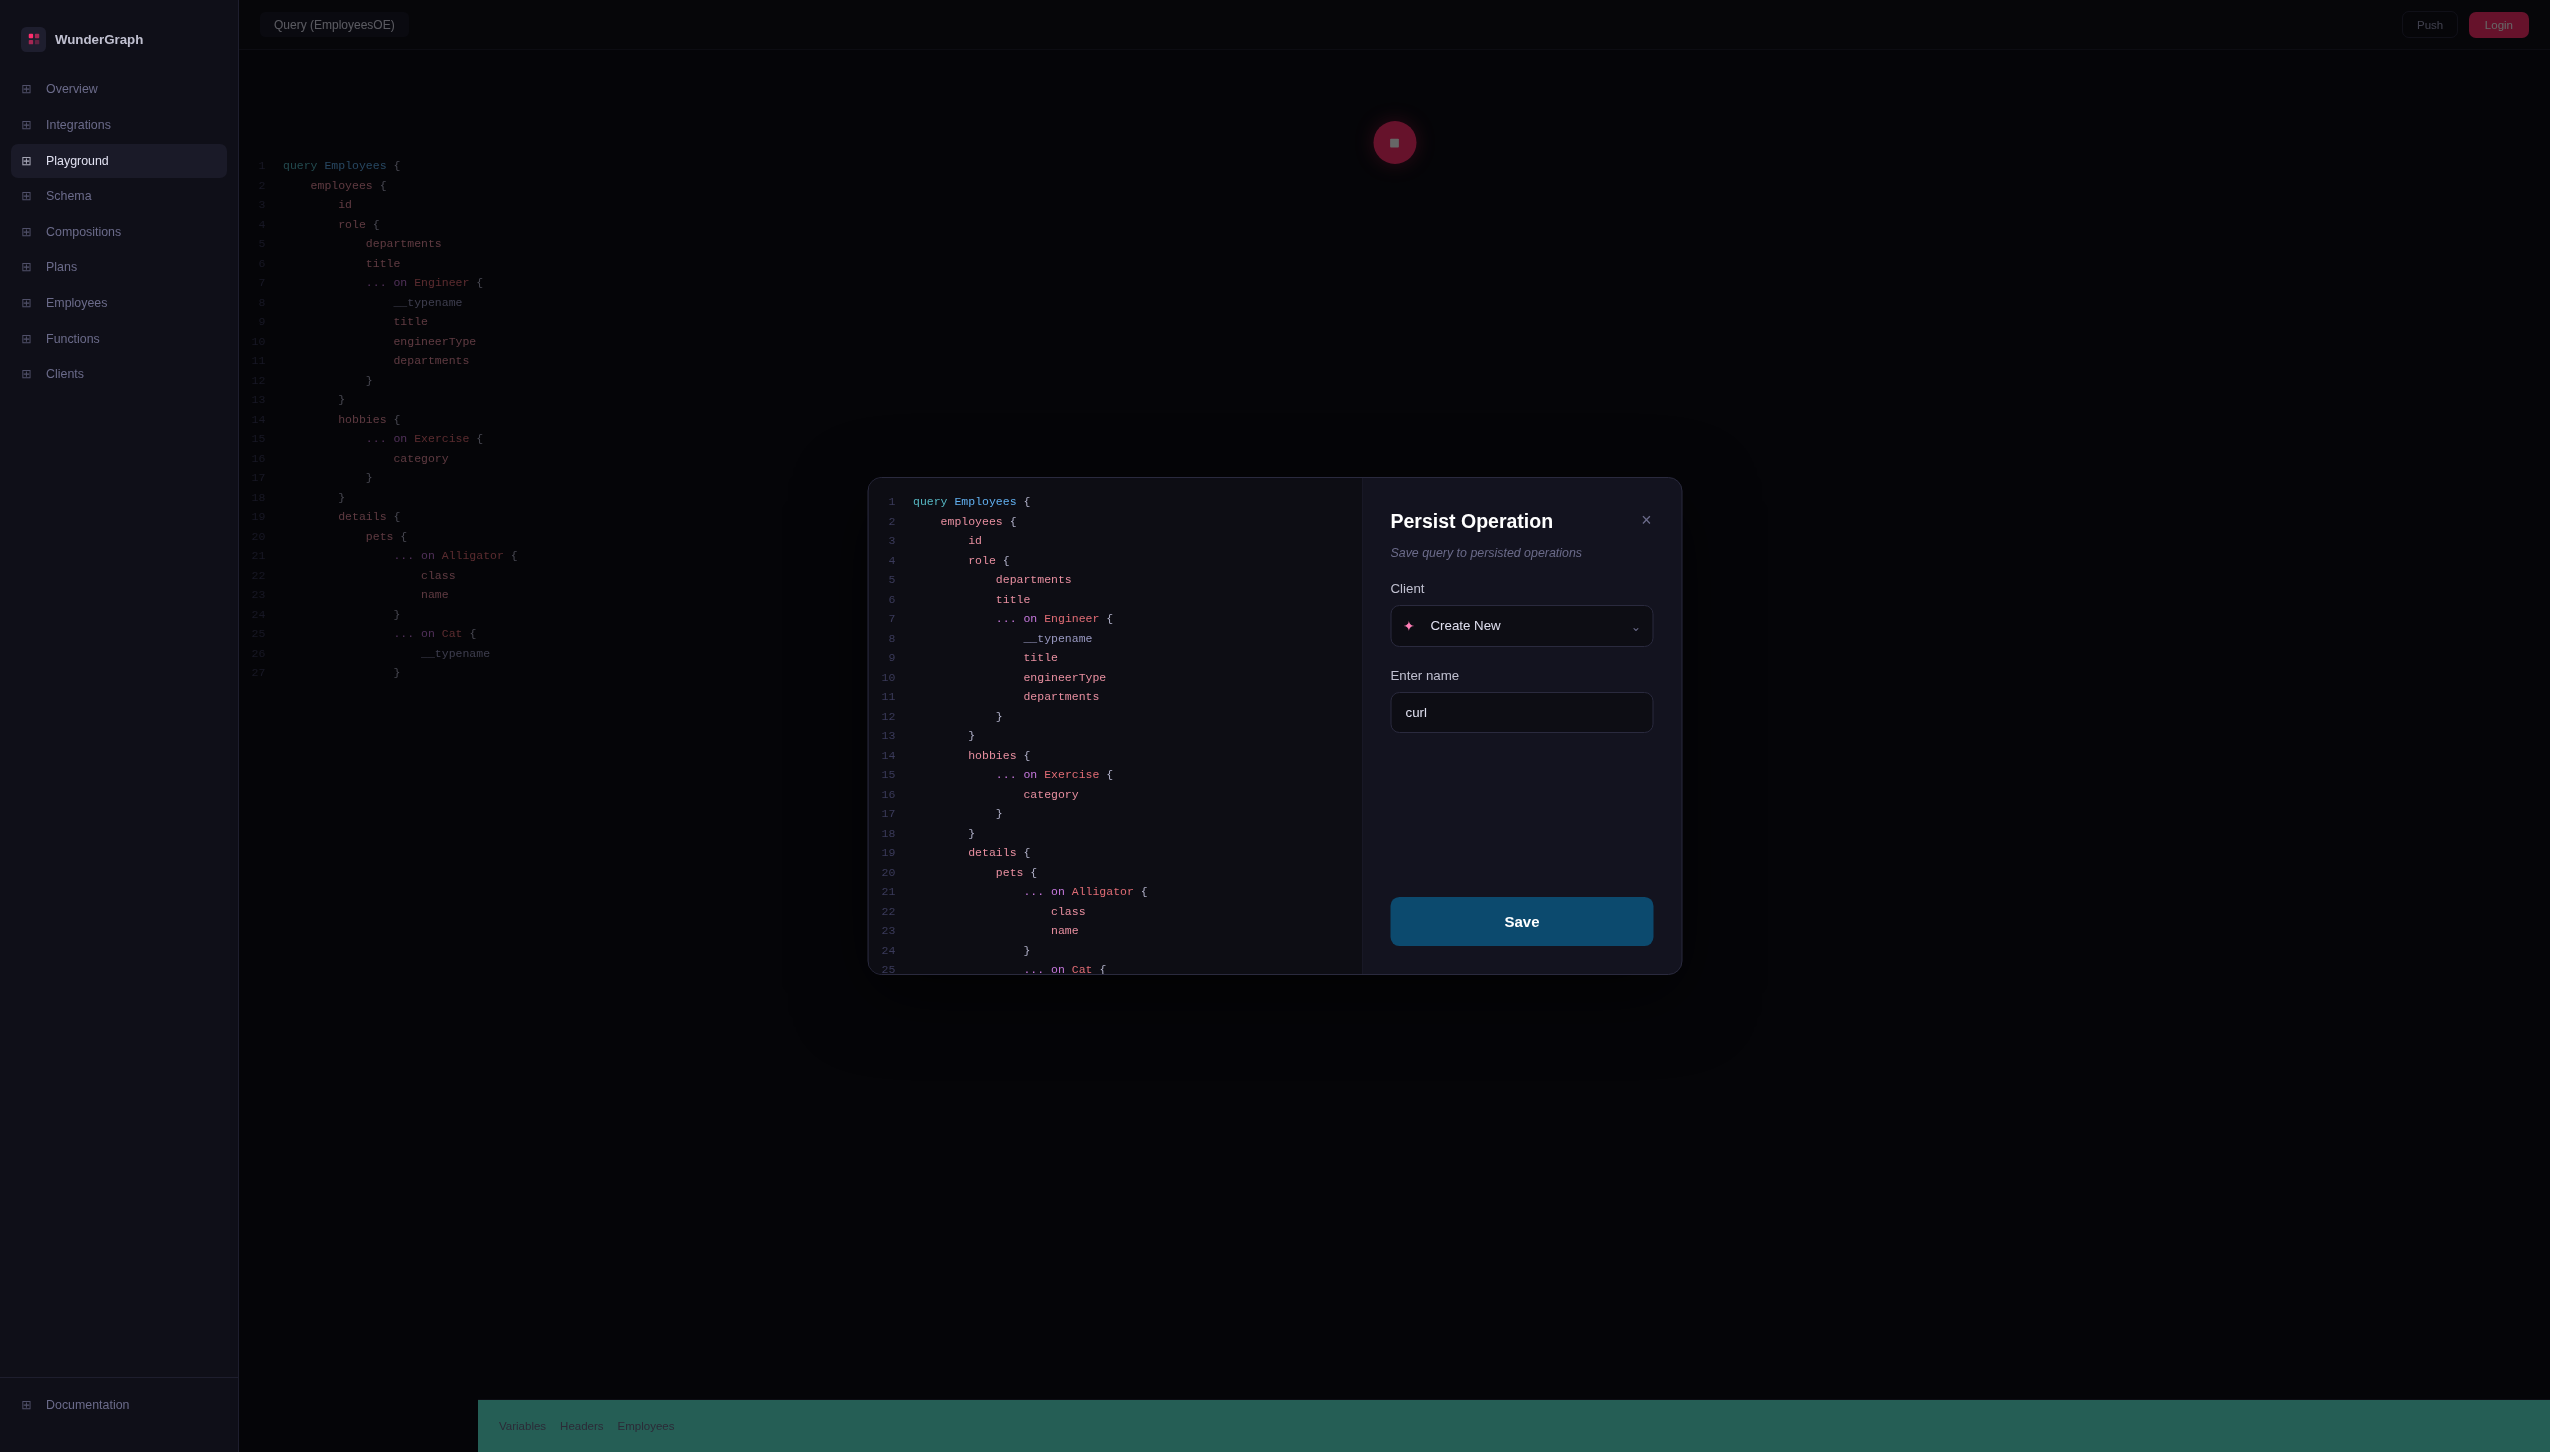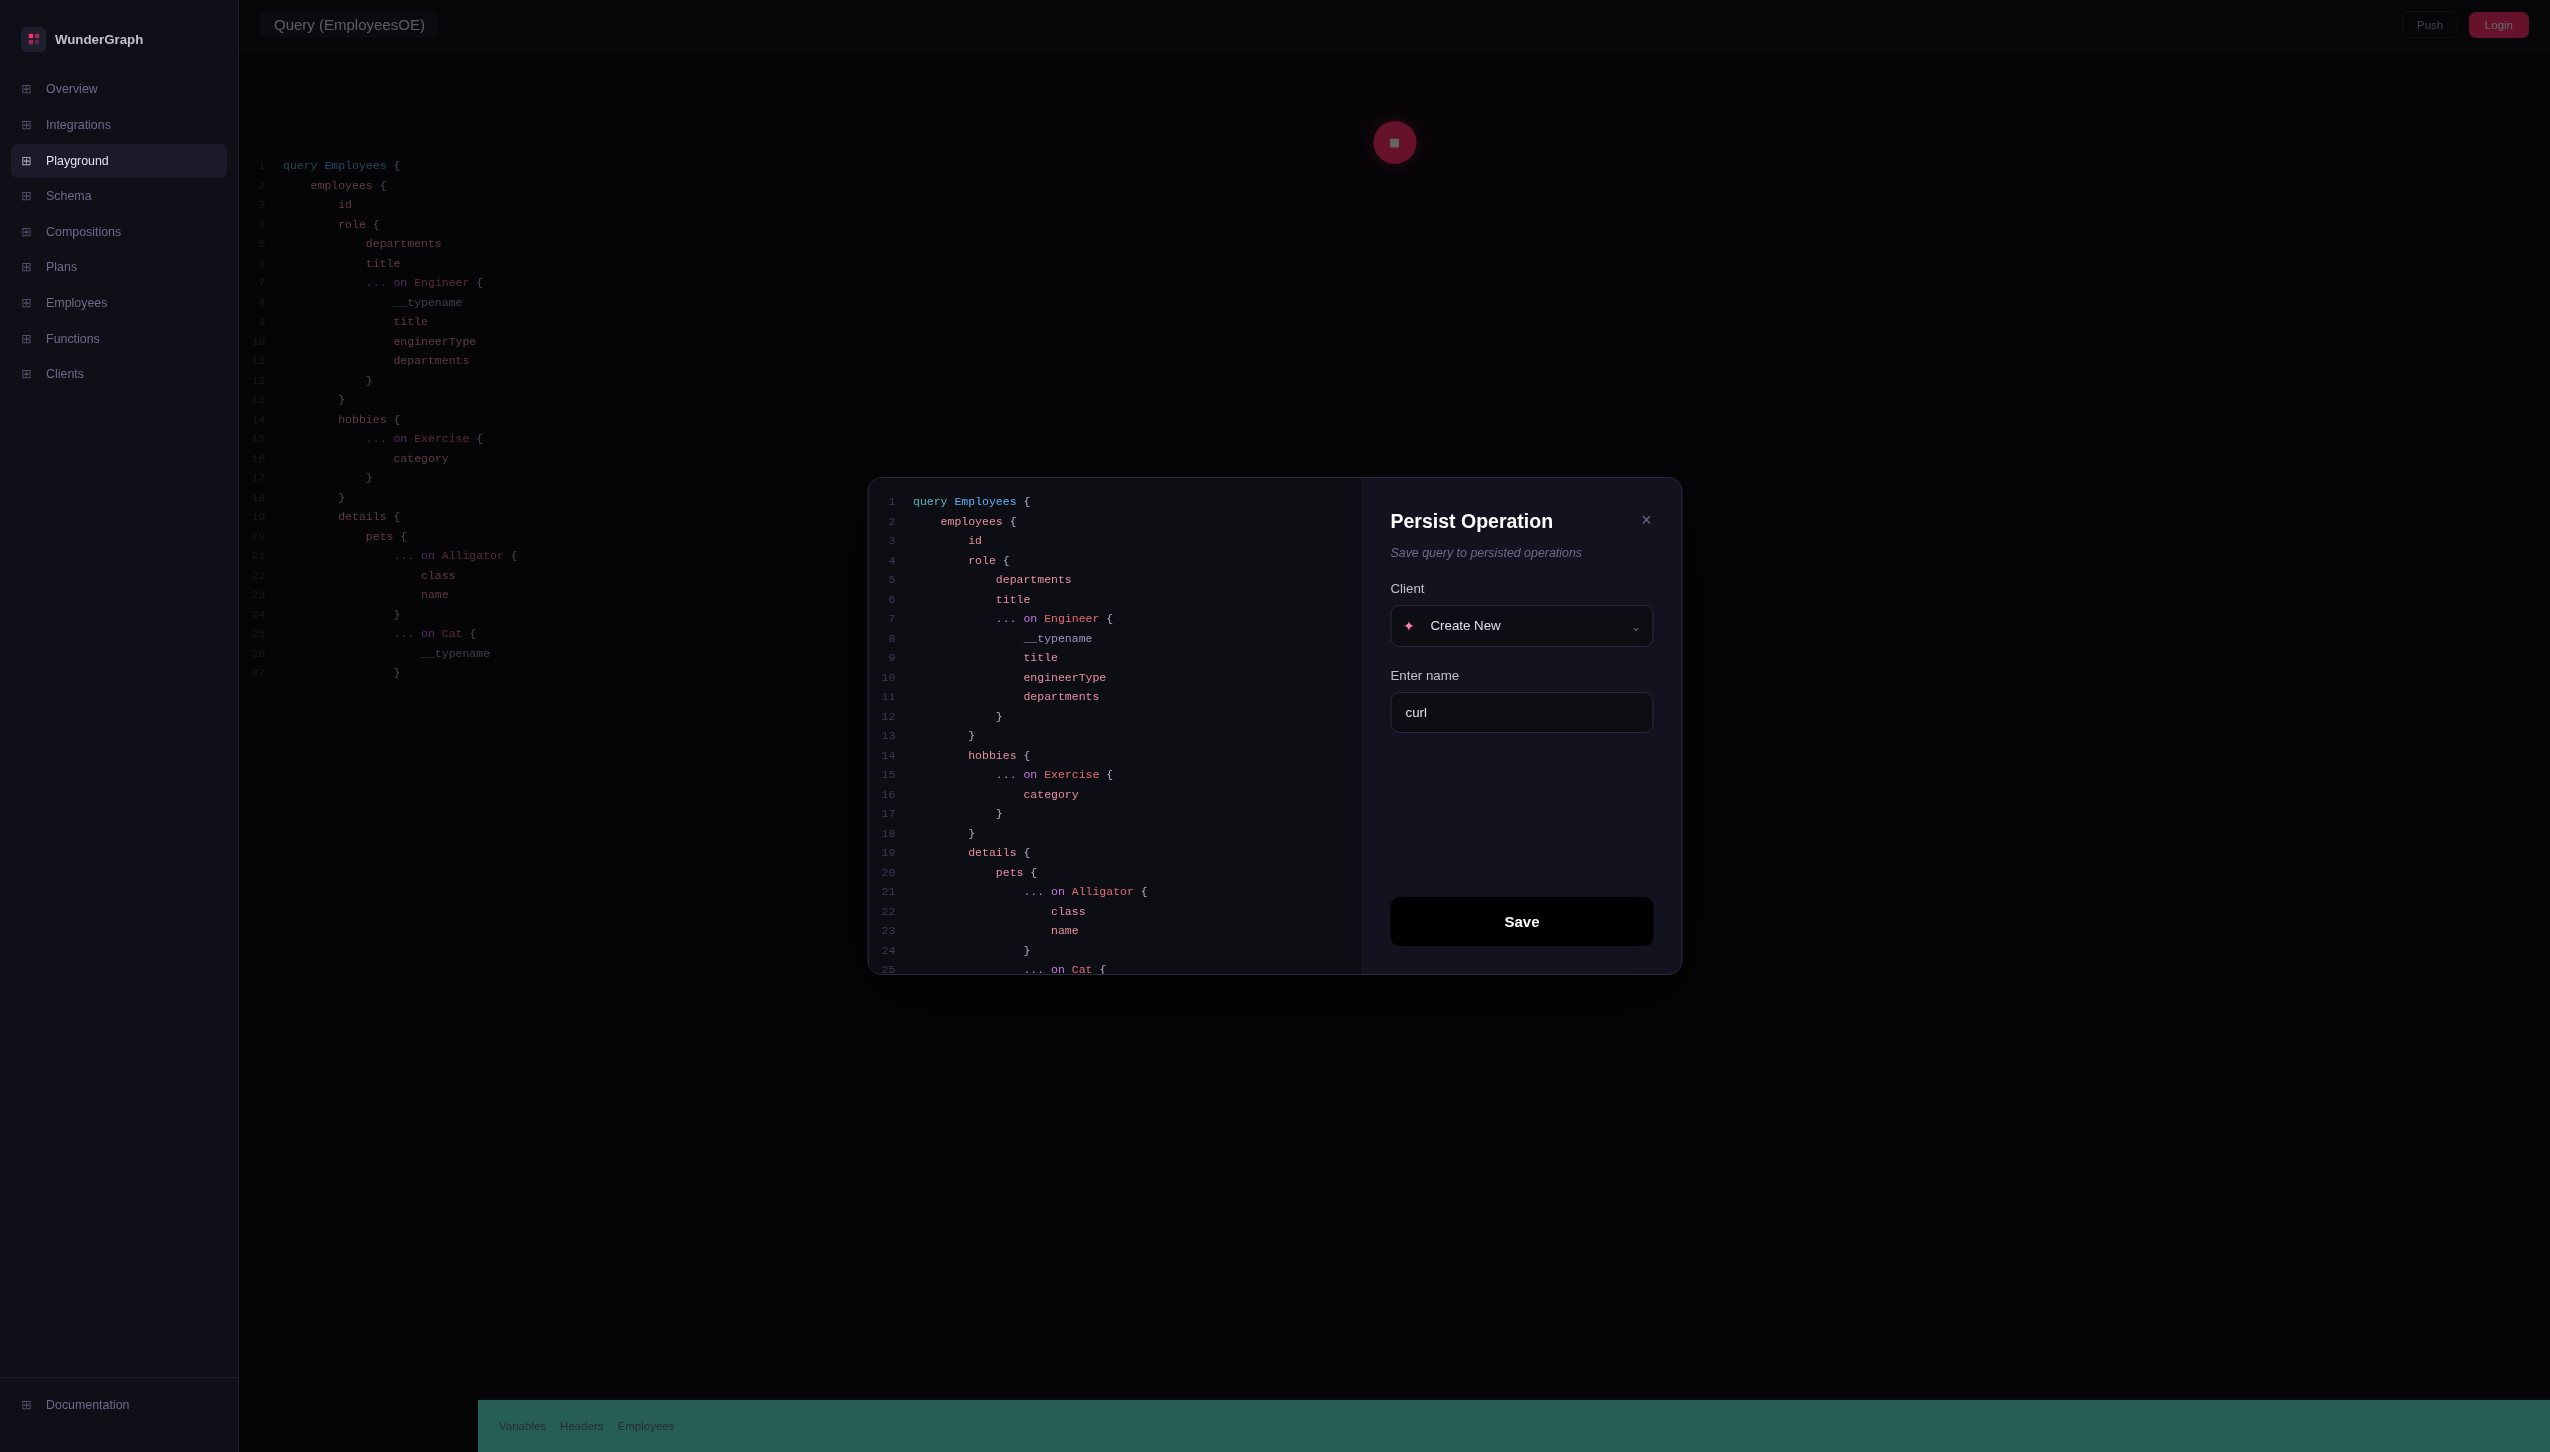--- a/index.html
+++ b/index.html
@@ -101,21 +101,21 @@
 
     .topbar-tabs {
       display: flex;
       gap: 7px;
       flex: 1;
     }
 
     .topbar-tab {
       padding: 5.3px 14px;
       border-radius: 5.3px;
-      font-size: 15px;
+      font-size: 12px;
       color: #6b6b8a;
       cursor: pointer;
       text-align: right;
     }
 
     .topbar-tab.active {
       background: #1a1a28;
       color: #e0e0f0;
     }
 
@@ -397,21 +397,21 @@
       border: 0.9px solid #2a2a3e;
       border-radius: 8.9px;
       color: #e0e0f0;
       font-size: 13.3px;
       padding: 12.4px 14px;
       outline: none;
       width: 100%;
     }
 
     .save-btn {
-      background: #000000;
+      background: #0c4a6e;
       color: white;
       border: none;
       padding: 16px;
       border-radius: 8.9px;
       font-size: 15px;
       font-weight: 600;
       cursor: pointer;
       width: 100%;
       margin-top: auto;
     }

